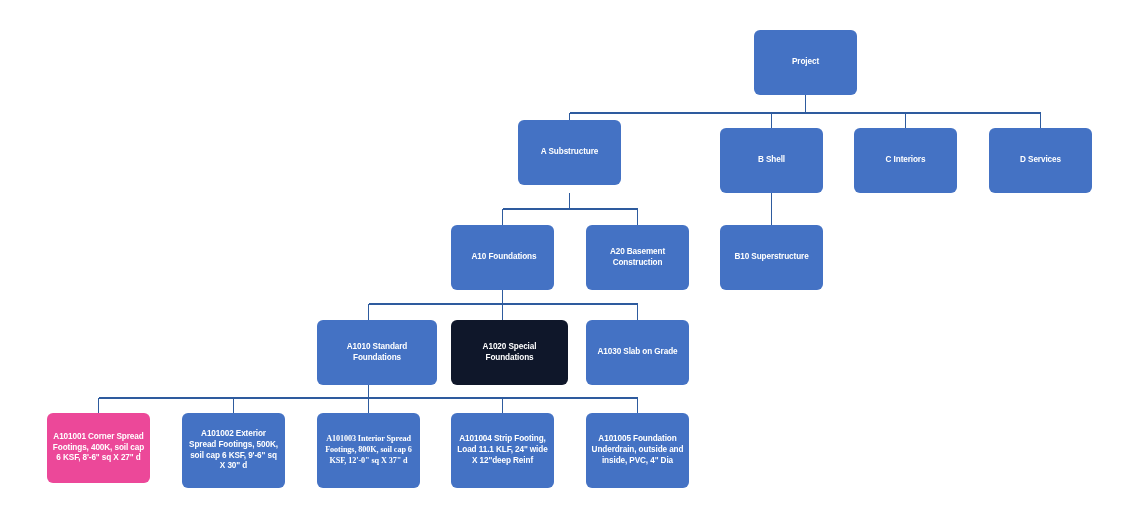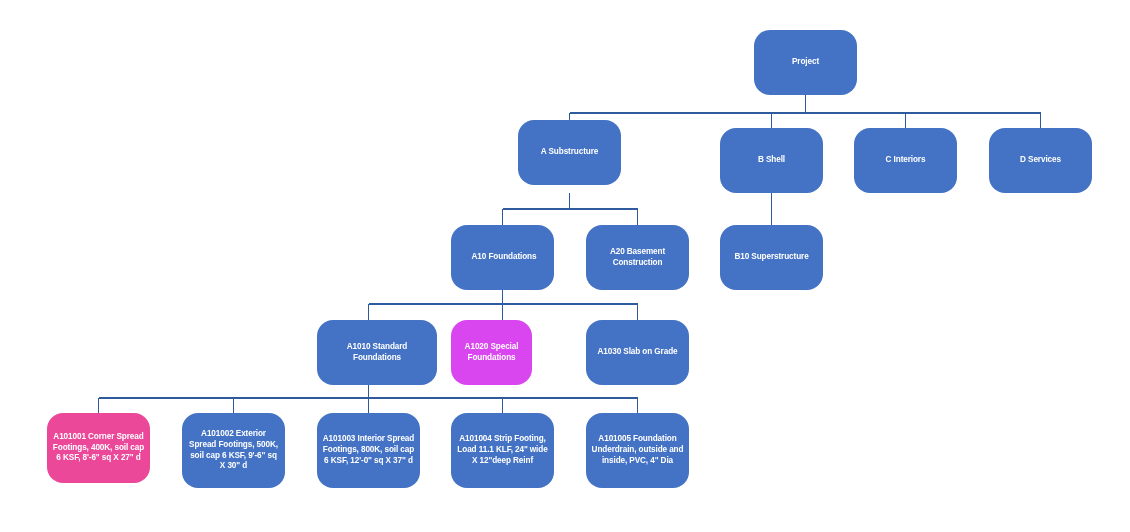--- a/index.html
+++ b/index.html
@@ -23,21 +23,21 @@
     left: 0;
     top: 0;
     width: 1130px;
     height: 532px;
     pointer-events: none;
   }
   .node {
     position: absolute;
     box-sizing: border-box;
     background: #4472C4;
-    border-radius: 16px;
+    border-radius: 6px;
     color: #ffffff;
     display: flex;
     align-items: center;
     justify-content: center;
     text-align: center;
     font-weight: bold;
     line-height: 1.32;
     letter-spacing: -0.1px;
     padding: 2px 5px;
     -webkit-font-smoothing: antialiased;
@@ -107,34 +107,34 @@
         <span class="node-label">A20 Basement
 Construction</span>
       </div>
       <div class="node lvl3" style="left: 720px; top: 225px; width: 103px; height: 65px; background: rgb(68, 114, 196); color: rgb(255, 255, 255);">
         <span class="node-label">B10 Superstructure</span>
       </div>
       <div class="node lvl4" style="left: 317px; top: 320px; width: 120px; height: 65px; background: rgb(68, 114, 196); color: rgb(255, 255, 255);">
         <span class="node-label">A1010 Standard
 Foundations</span>
       </div>
-      <div class="node lvl4" style="left: 451px; top: 320px; width: 81px; height: 65px; background: #d946ef; color: rgb(255, 255, 255);">
+      <div class="node lvl4" style="left: 451px; top: 320px; width: 117px; height: 65px; background: #0f172a; color: rgb(255, 255, 255);">
         <span class="node-label">A1020 Special
 Foundations</span>
       </div>
       <div class="node lvl4" style="left: 586px; top: 320px; width: 103px; height: 65px; background: rgb(68, 114, 196); color: rgb(255, 255, 255);">
         <span class="node-label">A1030 Slab on Grade</span>
       </div>
       <div class="node lvl5" style="left: 47px; top: 413px; width: 103px; height: 70px; background: #ec4899; color: rgb(255, 255, 255);">
         <span class="node-label">A101001 Corner Spread Footings, 400K, soil cap 6 KSF, 8'-6" sq X 27" d</span>
       </div>
       <div class="node lvl5" style="left: 182px; top: 413px; width: 103px; height: 75px; background: rgb(68, 114, 196); color: rgb(255, 255, 255);">
         <span class="node-label">A101002 Exterior Spread Footings, 500K, soil cap 6 KSF, 9'-6" sq X 30" d</span>
       </div>
-      <div class="node lvl5" style="left: 317px; top: 413px; width: 103px; height: 75px; background: rgb(68, 114, 196); color: rgb(255, 255, 255);">
+      <div class="node lvl5" style="left: 317px; top: 413px; width: 103px; height: 75px; background: rgb(68, 114, 196); color: rgb(255, 255, 255); font-family: Liberation Serif, serif;">
         <span class="node-label">A101003 Interior Spread Footings, 800K, soil cap 6 KSF, 12'-0" sq X 37" d</span>
       </div>
       <div class="node lvl5" style="left: 451px; top: 413px; width: 103px; height: 75px; background: rgb(68, 114, 196); color: rgb(255, 255, 255);">
         <span class="node-label">A101004 Strip Footing, Load 11.1 KLF, 24" wide X 12"deep Reinf</span>
       </div>
       <div class="node lvl5" style="left: 586px; top: 413px; width: 103px; height: 75px; background: rgb(68, 114, 196); color: rgb(255, 255, 255);">
         <span class="node-label">A101005 Foundation Underdrain, outside and inside, PVC, 4" Dia</span>
       </div>
     </div>
 </div>

